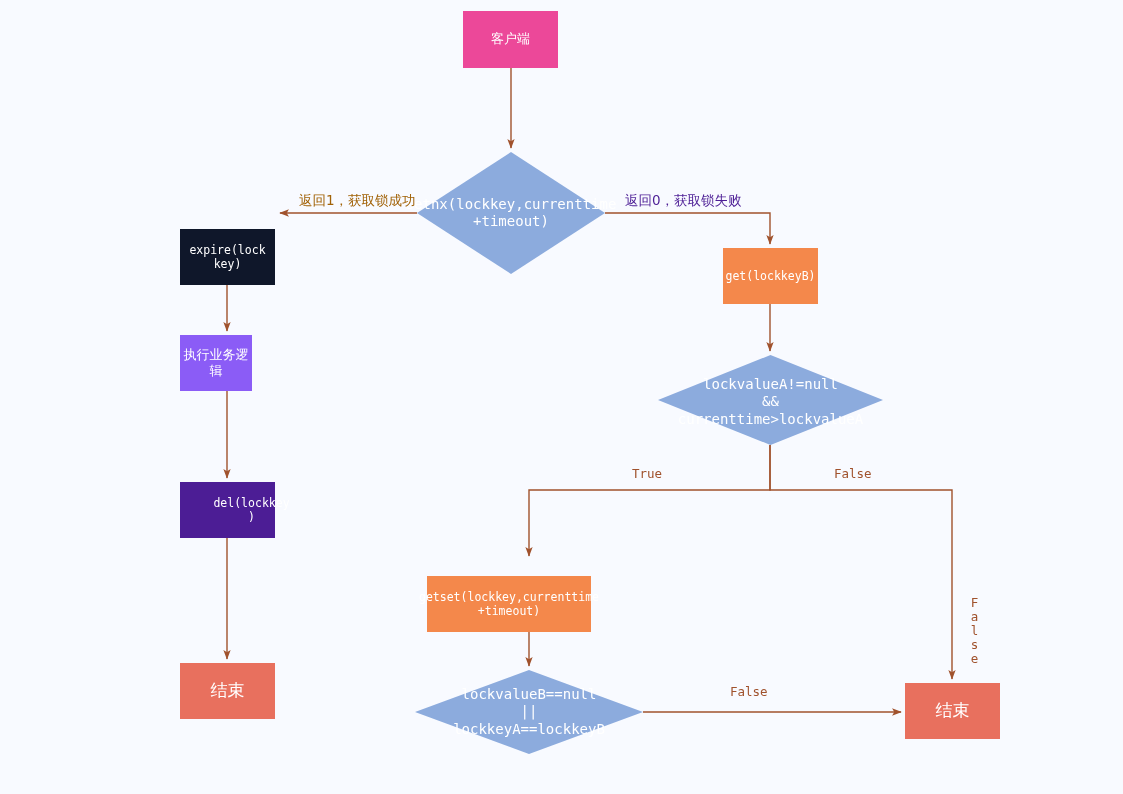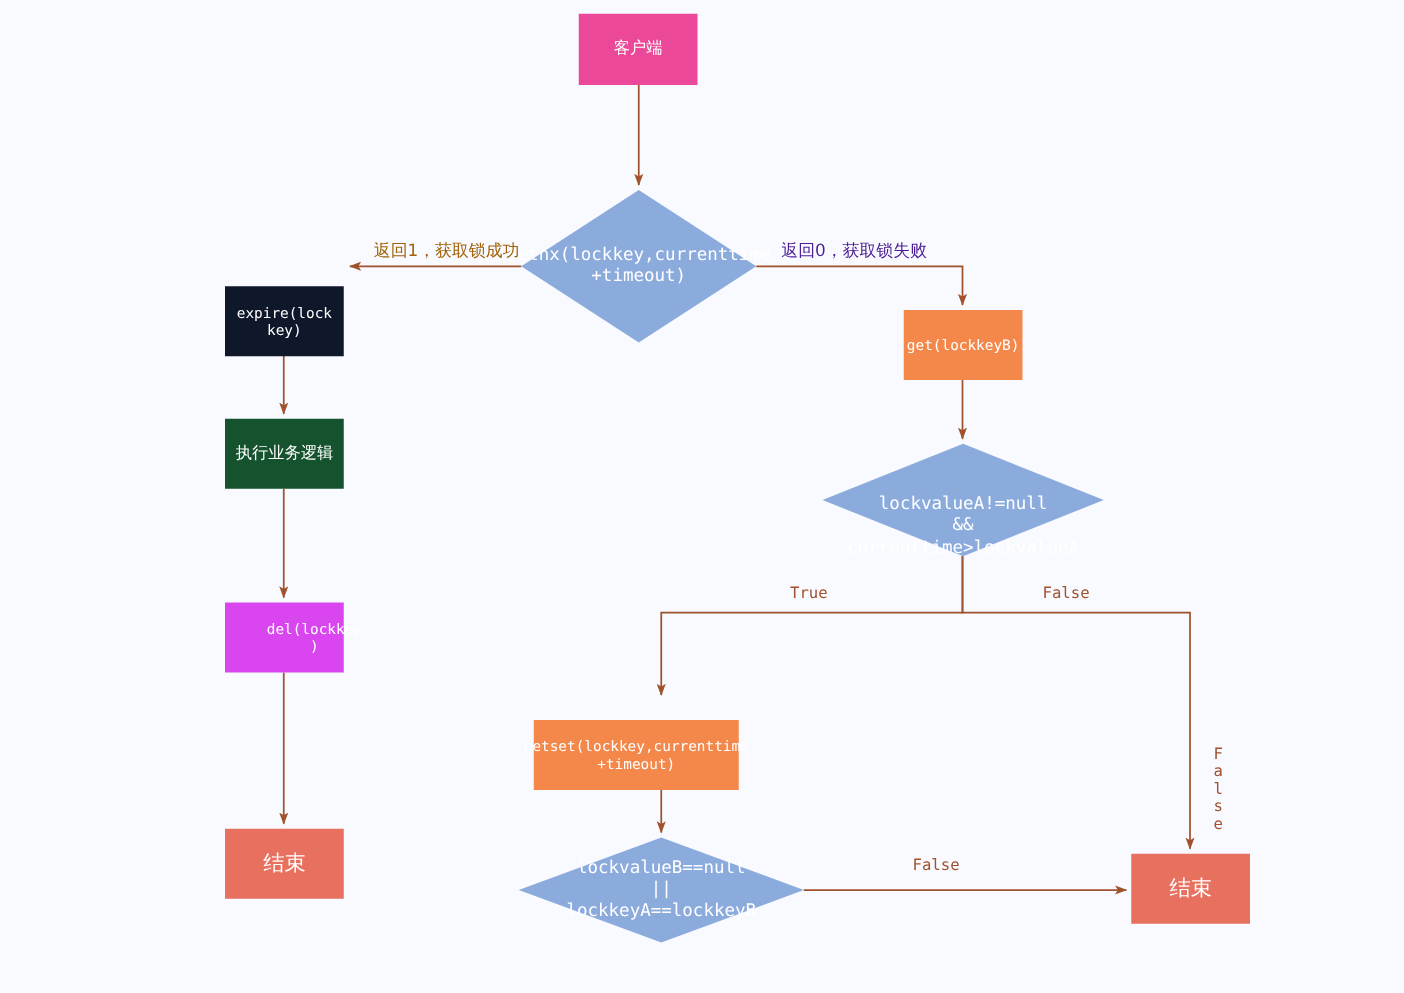--- a/index.html
+++ b/index.html
@@ -114,26 +114,26 @@
         <polyline points="643,712 901,712" fill="none" stroke="#a0522d" stroke-width="1.4" marker-end="url(#arrowhead)"></polyline>
       </g>
   </svg>
 
   <div id="nodes-layer">
       <div class="node node-process cjk" style="left: 463px; top: 11px; width: 95px; height: 57px; background: #ec4899;"><span class="dtext">客户端</span></div>
       <div class="node node-decision" style="left: 417px; top: 152px; width: 188px; height: 122px;"><span class="dtext">setnx(lockkey,currenttime
 +timeout)</span></div>
       <div class="node node-process" style="left: 180px; top: 187px; width: 95px; height: 56px; background: #0f172a; margin-top: 42px;"><span class="dtext">expire(lock
 key)</span></div>
-      <div class="node node-process cjk" style="left: 180px; top: 335px; width: 95px; height: 56px; background: #14532d;"><span class="dtext">执行业务逻辑</span></div>
-      <div class="node node-process" style="left: 180px; top: 482px; width: 95px; height: 56px; background: #d946ef; padding-left: 48px;"><span class="dtext">del(lockkey
+      <div class="node node-process cjk" style="left: 180px; top: 335px; width: 72px; height: 56px; background: #8b5cf6;"><span class="dtext">执行业务逻辑</span></div>
+      <div class="node node-process" style="left: 180px; top: 482px; width: 95px; height: 56px; background: #4c1d95; padding-left: 48px;"><span class="dtext">del(lockkey
 )</span></div>
       <div class="node node-terminator" style="left: 180px; top: 663px; width: 95px; height: 56px; background: rgb(232, 112, 94);"><span class="dtext">结束</span></div>
       <div class="node node-process" style="left: 723px; top: 248px; width: 95px; height: 56px; background: rgb(244, 136, 75);"><span class="dtext">get(lockkeyB)</span></div>
-      <div class="node node-decision" style="left: 658px; top: 376px; width: 225px; height: 90px; text-align: center;"><span class="dtext">lockvalueA!=null
+      <div class="node node-decision" style="left: 658px; top: 357px; width: 225px; height: 90px; text-align: center;"><span class="dtext">lockvalueA!=null
 &amp;&amp;
 currenttime&gt;lockvalueA</span></div>
       <div class="node node-process" style="left: 427px; top: 576px; width: 164px; height: 56px; background: rgb(244, 136, 75);"><span class="dtext">getset(lockkey,currenttime
 +timeout)</span></div>
       <div class="node node-decision" style="left: 415px; top: 670px; width: 228px; height: 84px;"><span class="dtext">lockvalueB==null
 ||
 lockkeyA==lockkeyB</span></div>
       <div class="node node-terminator" style="left: 905px; top: 683px; width: 95px; height: 56px; background: rgb(232, 112, 94);"><span class="dtext">结束</span></div>
     </div>
   <div id="labels-layer">

